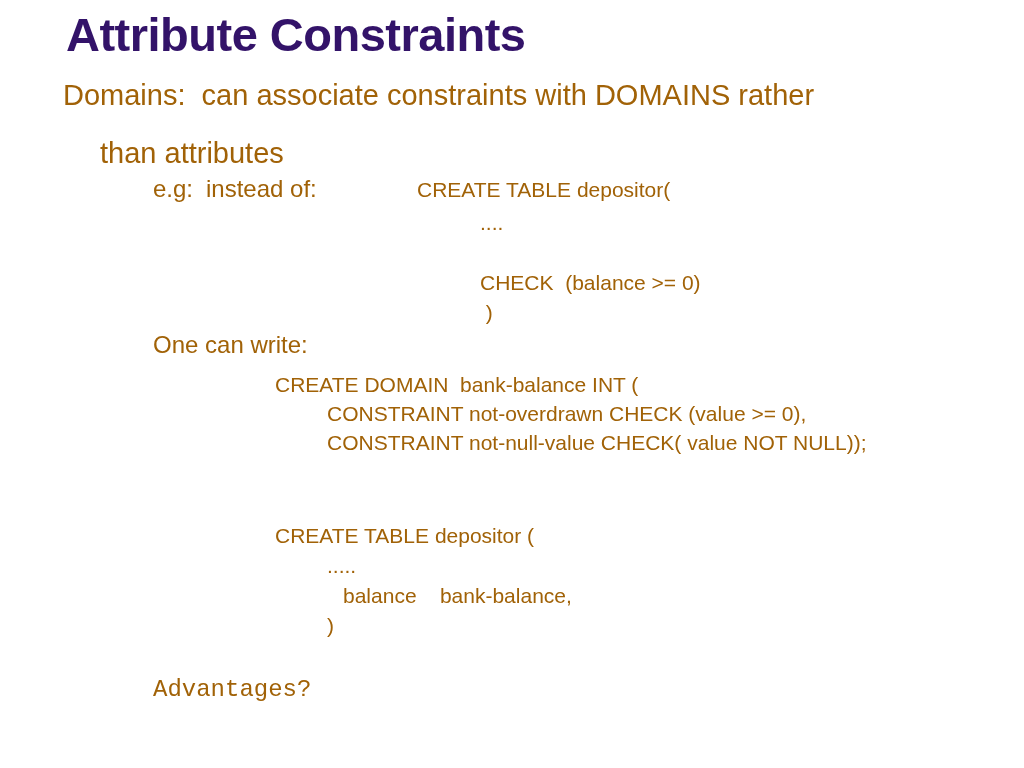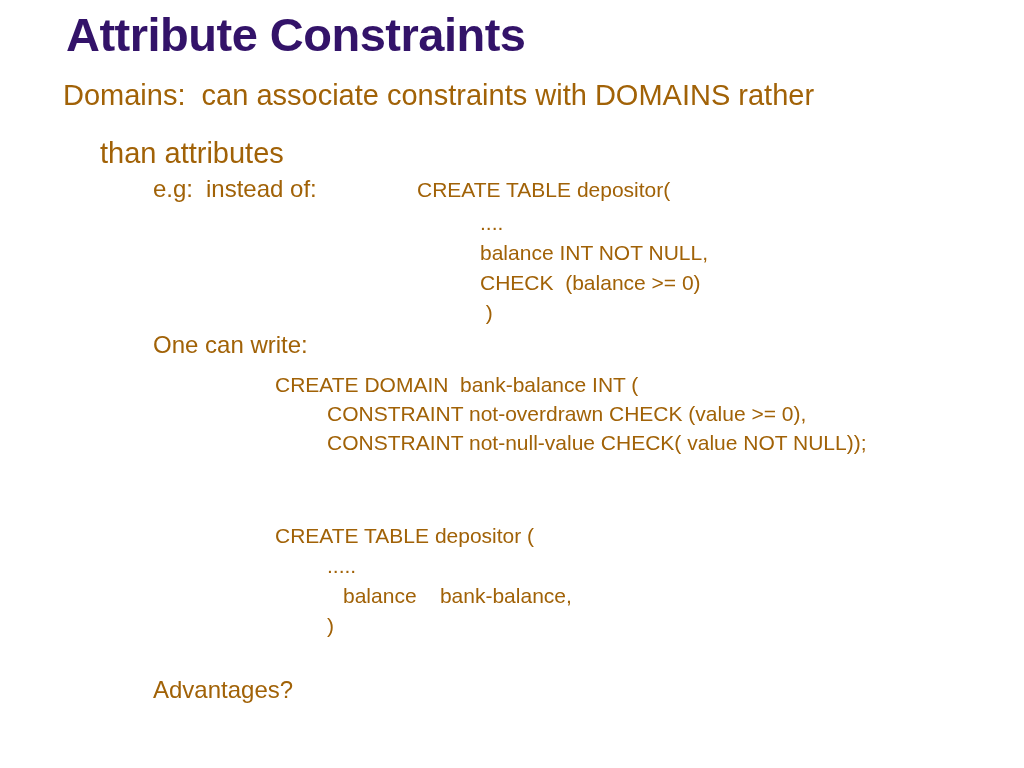--- a/index.html
+++ b/index.html
@@ -31,21 +31,21 @@
     letter-spacing: -0.5px;
     color: #331369;
   }
   .intro1 { left: 63px;  top: 81px;  font-size: 29px; }
   .intro2 { left: 100px; top: 123px; font-size: 29px; margin-top: 16px; }
 
   .lbl { font-size: 24px; }
   .lbl-eg       { left: 153px; top: 177px; }
   .lbl-instead  { left: 206px; top: 177px; }
   .lbl-write    { left: 153px; top: 333px; }
-  .lbl-adv      { left: 153px; top: 678px; }
+  .lbl-adv      { left: 153px; top: 678px; font-family: Liberation Mono, monospace; }
 
   .code { font-size: 21px; }
   .c1-l1 { left: 381px; top: 179px; margin-left: 36px; }
   .c1-l2 { left: 480px; top: 212px; }
   .c1-l3 { left: 480px; top: 242px; }
   .c1-l4 { left: 480px; top: 272px; }
   .c1-l5 { left: 480px; top: 302px; }
 
   .c2-l1 { left: 275px; top: 374px; }
   .c2-l2 { left: 327px; top: 403px; }
@@ -64,21 +64,20 @@
   <div class="line title" style="color: rgb(51, 19, 105);">Attribute Constraints</div>
 
   <div class="line intro1">Domains:  can associate constraints with DOMAINS rather</div>
   <div class="line intro2">than attributes</div>
 
   <div class="line lbl lbl-eg">e.g:</div>
   <div class="line lbl lbl-instead">instead of:</div>
 
   <div class="line code c1-l1">CREATE TABLE depositor(</div>
   <div class="line code c1-l2">....</div>
-  <div class="line code c1-l3">balance INT NOT NULL,</div>
   <div class="line code c1-l4">CHECK  (balance &gt;= 0)</div>
   <div class="line code c1-l5"> )</div>
 
   <div class="line lbl lbl-write">One can write:</div>
 
   <div class="line code c2-l1">CREATE DOMAIN  bank-balance INT (</div>
   <div class="line code c2-l2">CONSTRAINT not-overdrawn CHECK (value &gt;= 0),</div>
   <div class="line code c3-l1">CREATE TABLE depositor (</div>
 
   <div class="line code c2-l3">CONSTRAINT not-null-value CHECK( value NOT NULL));</div>

